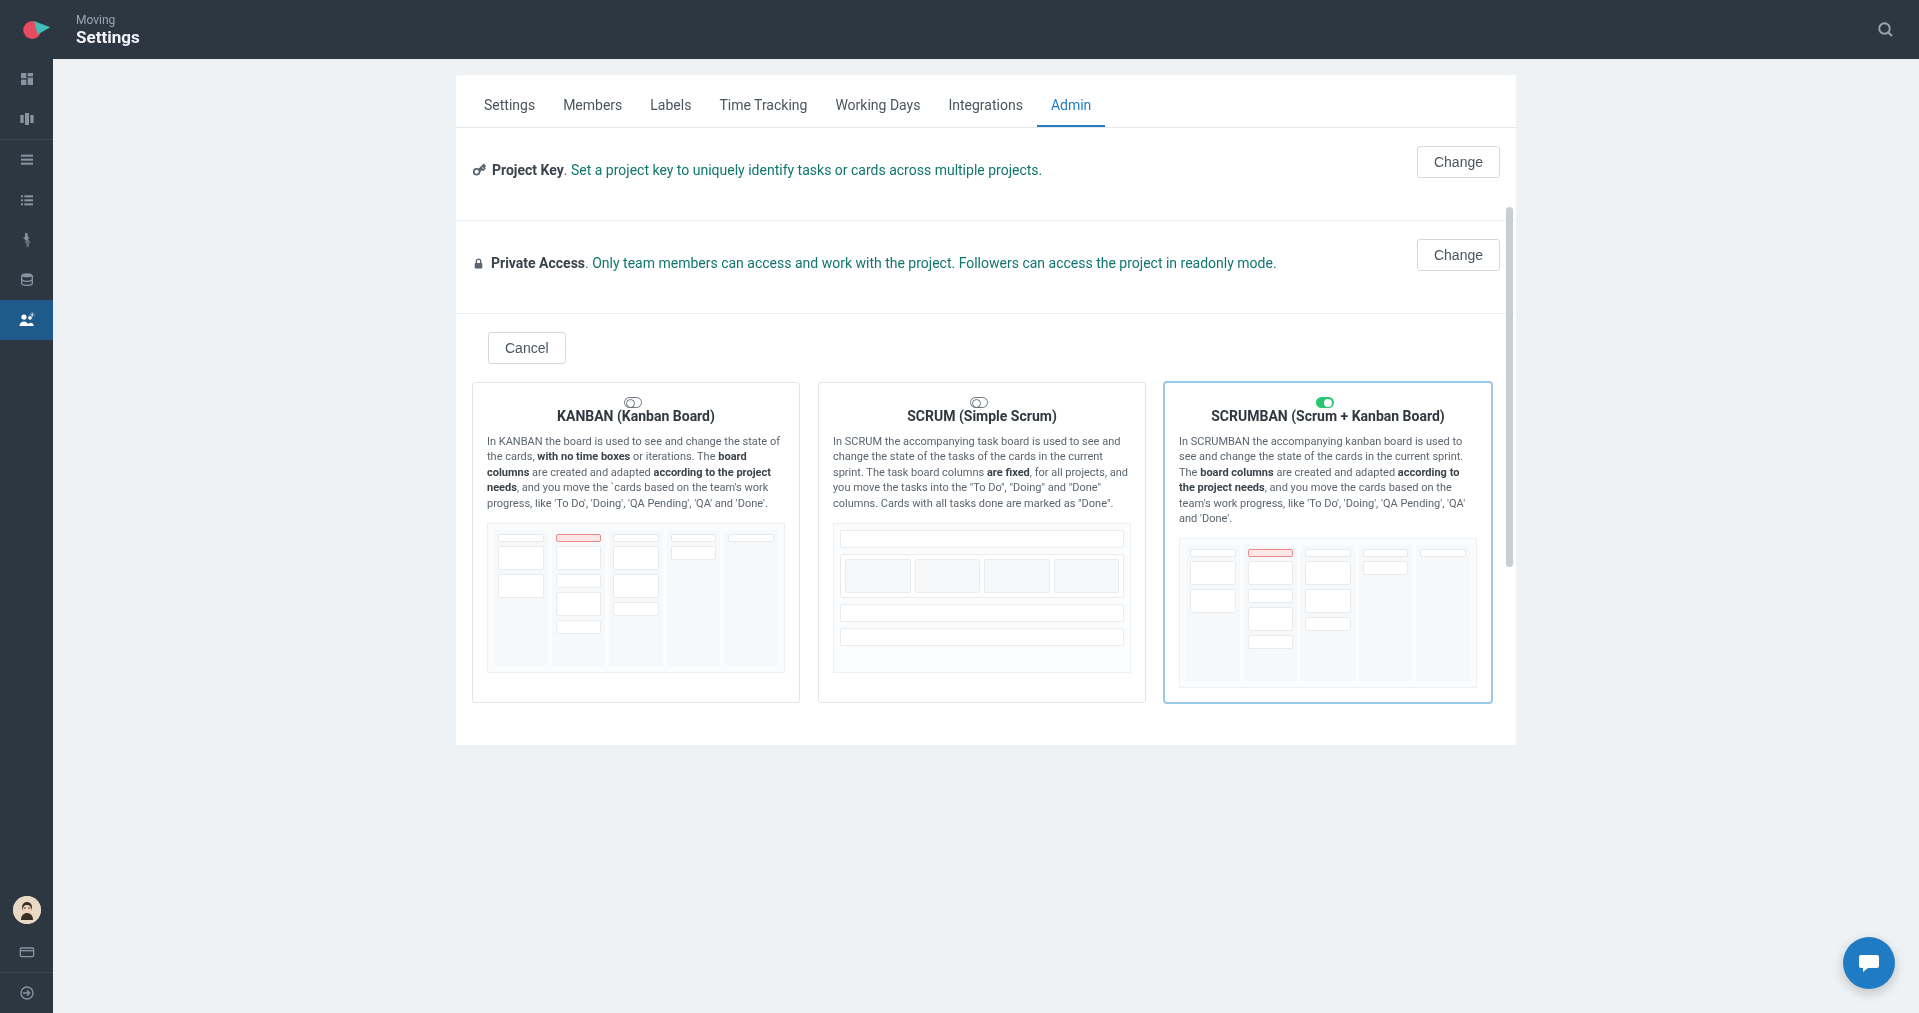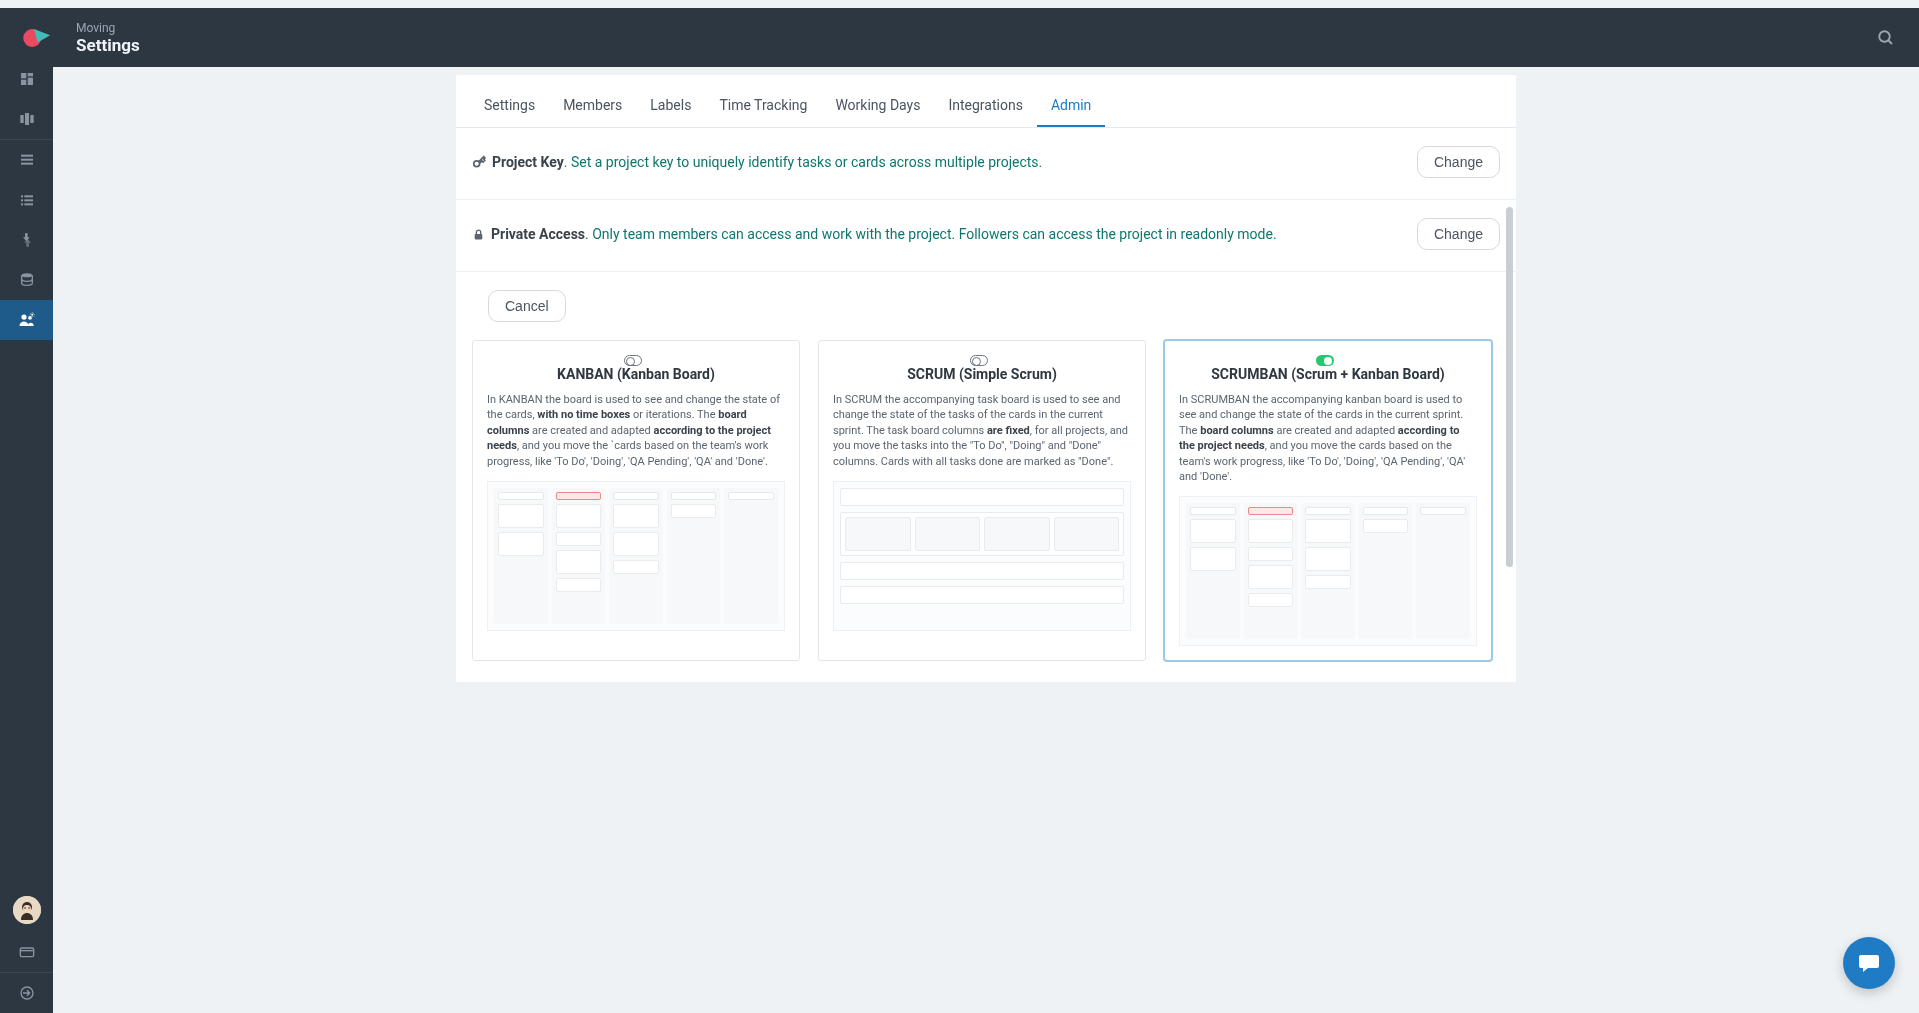--- a/index.html
+++ b/index.html
@@ -4,21 +4,21 @@
 <style>
 * { margin: 0; padding: 0; box-sizing: border-box; }
 body {
   font-family: -apple-system, BlinkMacSystemFont, "Segoe UI", Roboto, "Helvetica Neue", Arial, sans-serif;
   background: #eef2f5;
   color: #333;
   overflow: hidden;
 }
 .header {
   position: fixed;
-  top: 8px; left: 0; right: 0;
+  top: 0; left: 0; right: 0;
   height: 59px;
   background: #2c3742;
   display: flex;
   align-items: center;
   padding: 0 16px;
   z-index: 100;
 }
 .logo {
   width: 36px; height: 36px;
   display: flex;
@@ -87,35 +87,35 @@
 .tab {
   padding: 22px 14px 12px;
   font-size: 14px;
   color: #4a5560;
   cursor: pointer;
   border-bottom: 2px solid transparent;
 }
 .tab.active { color: #1f7cc4; border-bottom-color: #1f7cc4; }
 
 .section {
-  padding: 18px 16px 21px;
+  padding: 18px 16px 42px;
   border-bottom: 1px solid #eef1f3;
   display: flex;
-  align-items: center;
+  align-items: flex-end;
 }
 .section-body { flex: 1; }
 .section-title-row { display: flex; align-items: center; flex-wrap: wrap; }
 .section-icon { color: #5a6570; margin-right: 6px; font-size: 14px; }
 .section-title { font-weight: 700; color: #3a434c; font-size: 14px; }
 .section-desc { color: #0f766e; font-size: 14px; }
 .section-action { margin-left: 16px; }
 .btn {
   background: #fff;
   border: 1px solid #d4dade;
-  border-radius: 10px;
+  border-radius: 3px;
   padding: 7px 16px;
   font-size: 14px;
   color: #4a5560;
   cursor: pointer;
 }
 .btn-primary {
   background: #2c8fd6;
   border-color: #2c8fd6;
   color: #fff;
 }

